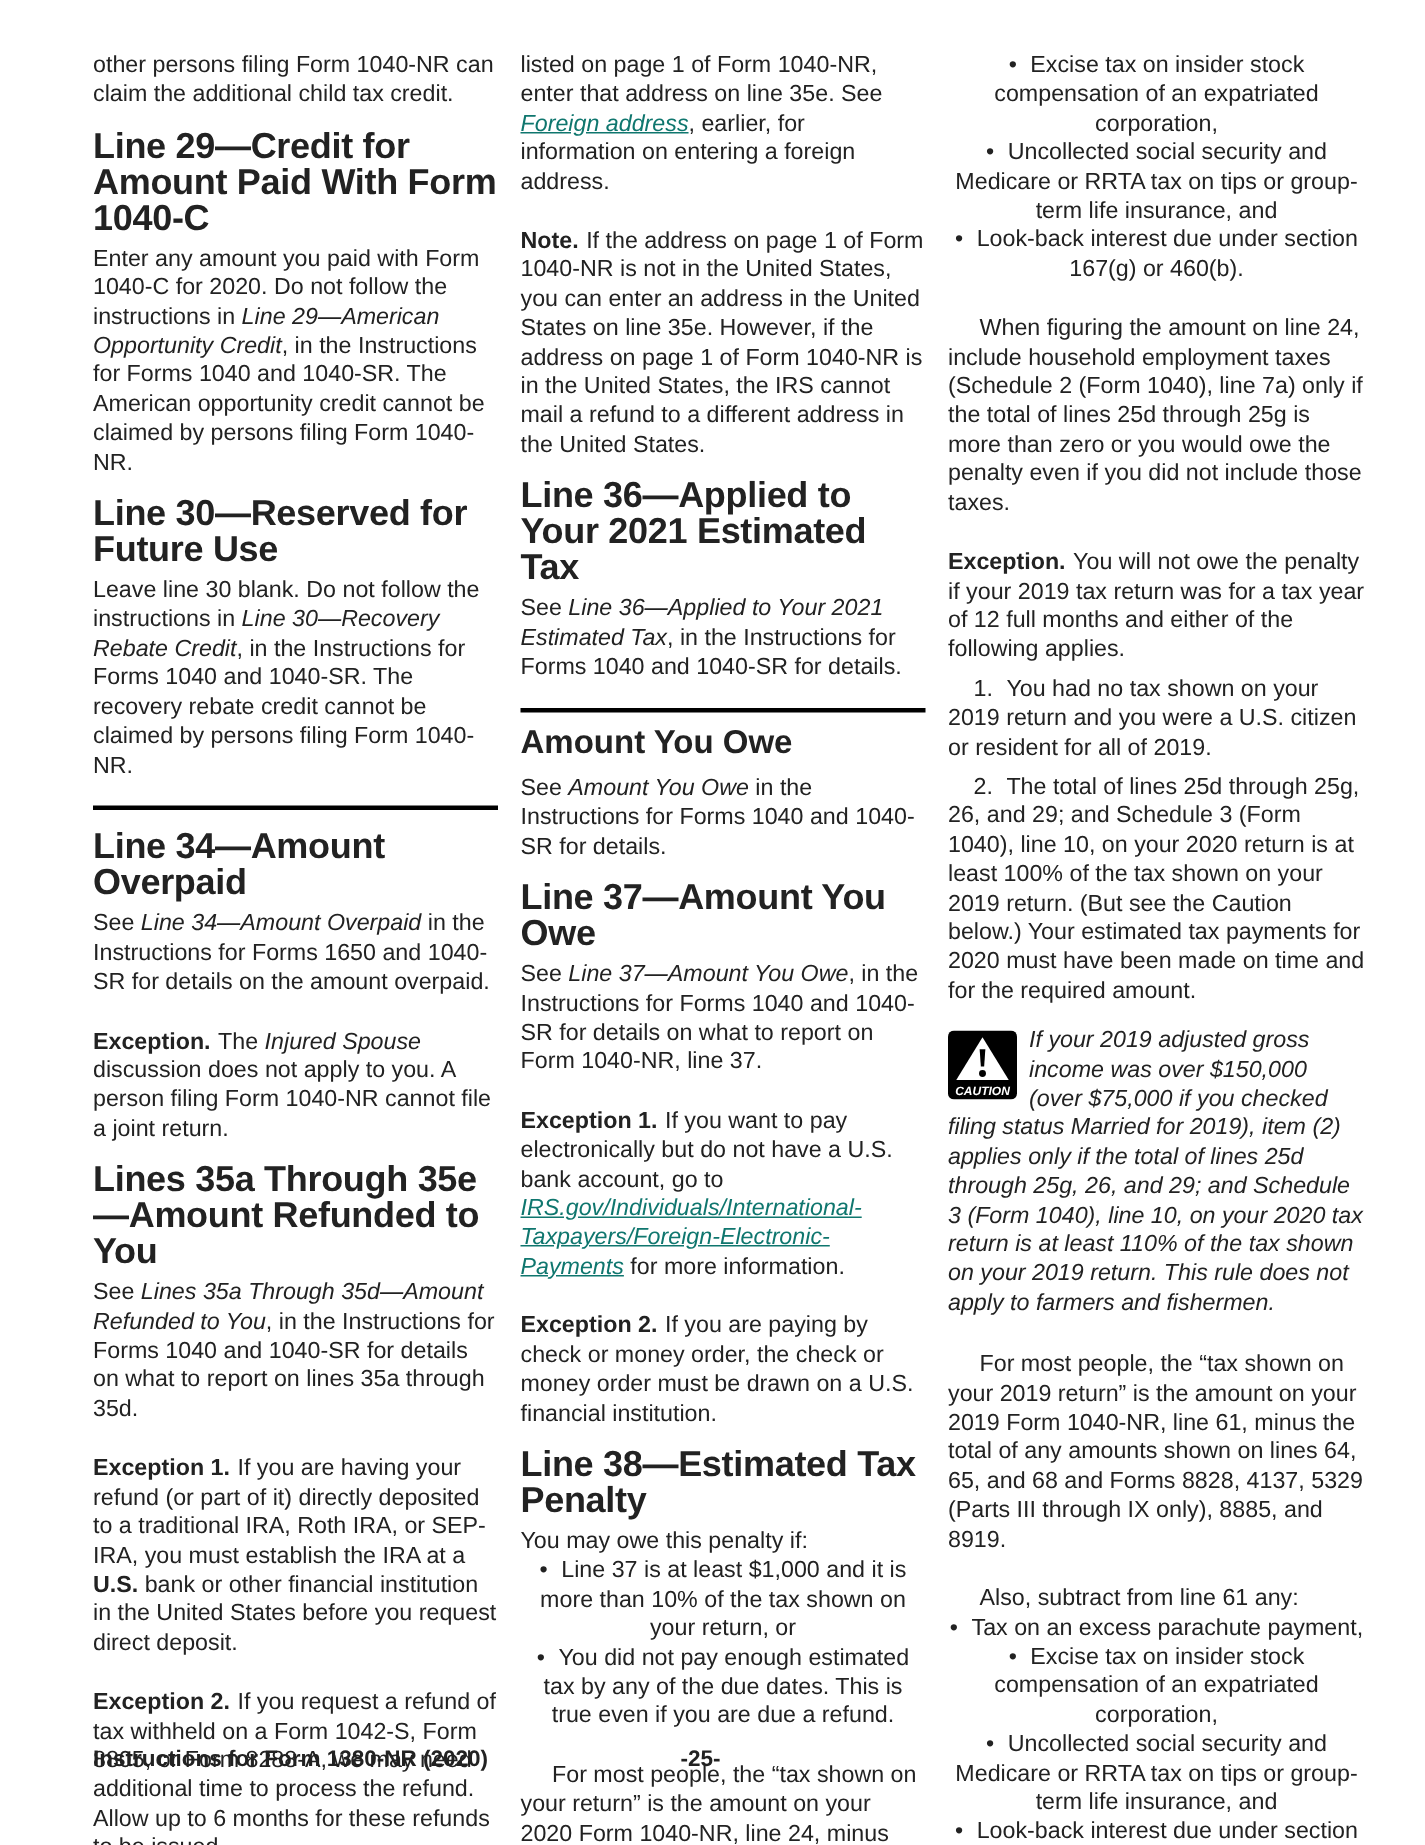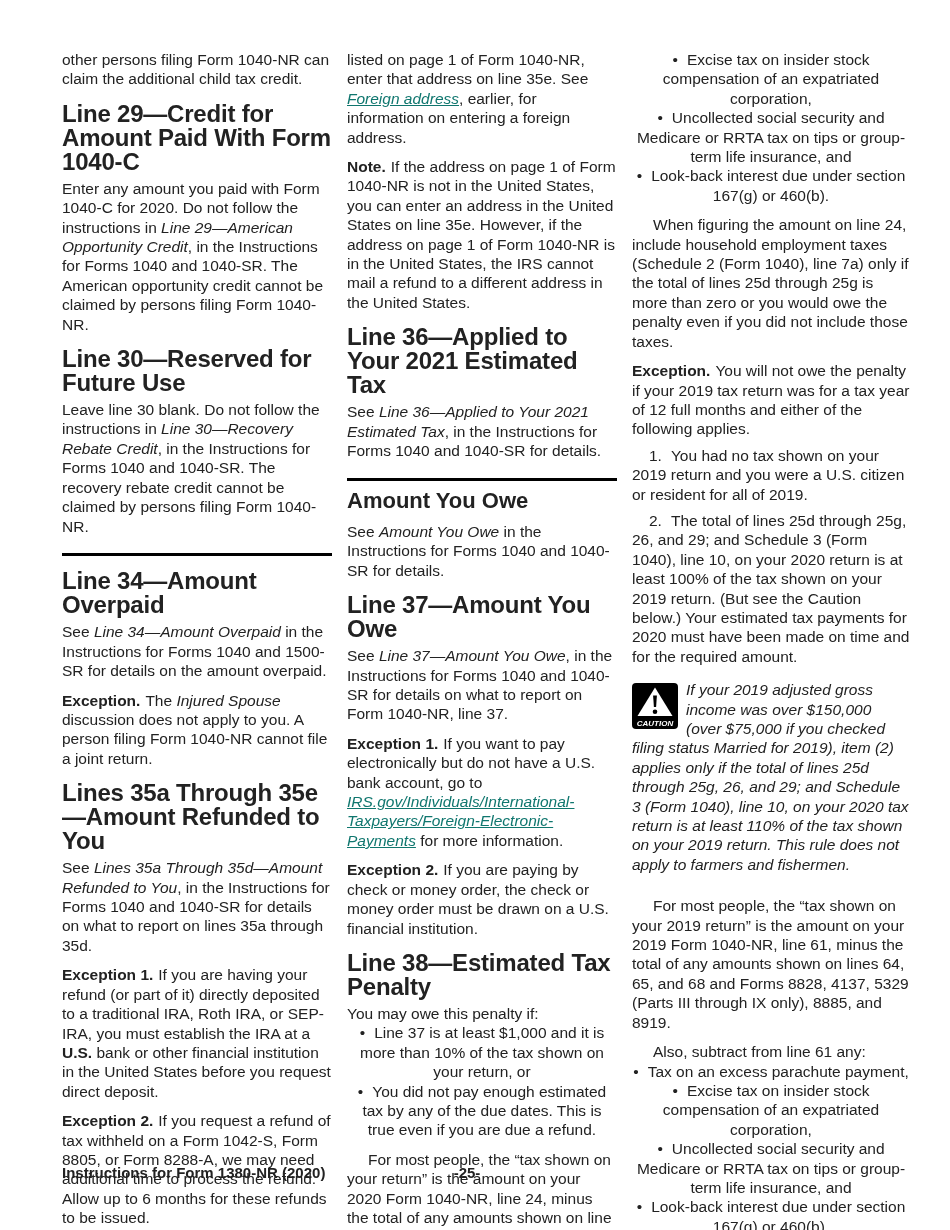--- a/index.html
+++ b/index.html
@@ -8,22 +8,22 @@
     width:950px; height:1230px; position:relative;
     font-family:"Liberation Sans", sans-serif;
     color:#222222;
     -webkit-font-smoothing:antialiased;
   }
   .page { position:absolute; inset:0; background:#ffffff; overflow:hidden; }
   .columns { position:absolute; top:34px; left:62px; display:flex; gap:15px; }
   .col { width:270px; font-size:15.5px; line-height:19.4px; }
   .col.col3 { width:278px; }
 
-  .para { margin-top:10px; }
-  .col > :first-child { margin-top:16px; }
+  .para { margin-top:20px; }
+  .col > :first-child { margin-top:0; }
   .indent { text-indent:21px; }
 
   .seg-bold { font-weight:bold; }
   .seg-italic { font-style:italic; }
   a.seg-link { color:#0f766e; font-style:italic; text-decoration:underline; cursor:pointer; }
   .lead { margin-right:5px; }
 
   .h2 { font-weight:bold; font-size:22px; line-height:26px; margin:7px 0 8px; }
   .h3 { font-weight:bold; font-size:24px; line-height:24px; margin:13px 0 5px; letter-spacing:-0.2px; }
   .h4 { font-weight:bold; font-size:11px; line-height:19.4px; margin:16px 0 5px; }
@@ -51,21 +51,21 @@
 <div class="page">
   <div class="columns">
     <div class="col">
         <p class="para"><span>other persons filing Form 1040-NR can claim the additional child tax credit.</span></p>
         <div class="h3">Line 29—Credit for Amount Paid With Form 1040-C</div>
         <p class="para"><span>Enter any amount you paid with Form 1040-C for 2020. Do not follow the instructions in </span><span class="seg-italic">Line 29—American Opportunity Credit</span><span>, in the Instructions for Forms 1040 and 1040-SR. The American opportunity credit cannot be claimed by persons filing Form 1040-NR.</span></p>
         <div class="h3">Line 30—Reserved for Future Use</div>
         <p class="para"><span>Leave line 30 blank. Do not follow the instructions in </span><span class="seg-italic">Line 30—Recovery Rebate Credit</span><span>, in the Instructions for Forms 1040 and 1040-SR. The recovery rebate credit cannot be claimed by persons filing Form 1040-NR.</span></p>
         <div class="rule"></div>
         <div class="h3">Line 34—Amount Overpaid</div>
-        <p class="para"><span>See </span><span class="seg-italic">Line 34—Amount Overpaid</span><span> in the Instructions for Forms 1040 and 1500-SR for details on the amount overpaid.</span></p>
+        <p class="para"><span>See </span><span class="seg-italic">Line 34—Amount Overpaid</span><span> in the Instructions for Forms 1650 and 1040-SR for details on the amount overpaid.</span></p>
         <p class="para"><span class="seg-bold lead">Exception.</span><span>The </span><span class="seg-italic">Injured Spouse</span><span> discussion does not apply to you. A person filing Form 1040-NR cannot file a joint return.</span></p>
         <div class="h3">Lines 35a Through 35e—Amount Refunded to You</div>
         <p class="para"><span>See </span><span class="seg-italic">Lines 35a Through 35d—Amount Refunded to You</span><span>, in the Instructions for Forms 1040 and 1040-SR for details on what to report on lines 35a through 35d.</span></p>
         <p class="para"><span class="seg-bold lead">Exception 1.</span><span>If you are having your refund (or part of it) directly deposited to a traditional IRA, Roth IRA, or SEP-IRA, you must establish the IRA at a </span><span class="seg-bold">U.S.</span><span> bank or other financial institution in the United States before you request direct deposit.</span></p>
         <p class="para"><span class="seg-bold lead">Exception 2.</span><span>If you request a refund of tax withheld on a Form 1042-S, Form 8805, or Form 8288-A, we may need additional time to process the refund. Allow up to 6 months for these refunds to be issued.</span></p>
         <div class="h4">Line 35e</div>
         <p class="para"><span>If you want your refund mailed outside the United States to an address not</span></p>
       </div>
     <div class="col">
         <p class="para"><span>listed on page 1 of Form 1040-NR, enter that address on line 35e. See </span><a class="seg-link">Foreign address</a><span>, earlier, for information on entering a foreign address.</span></p>

